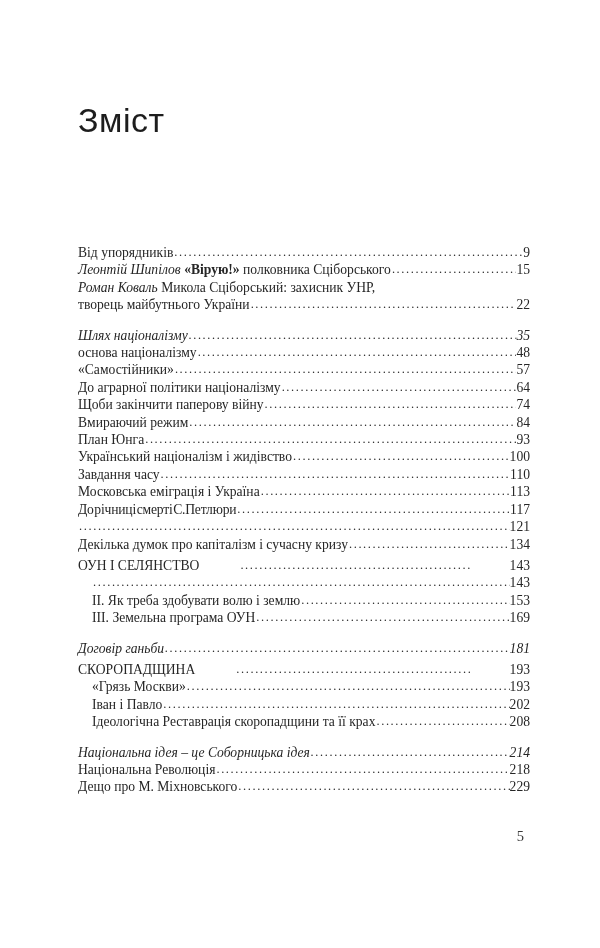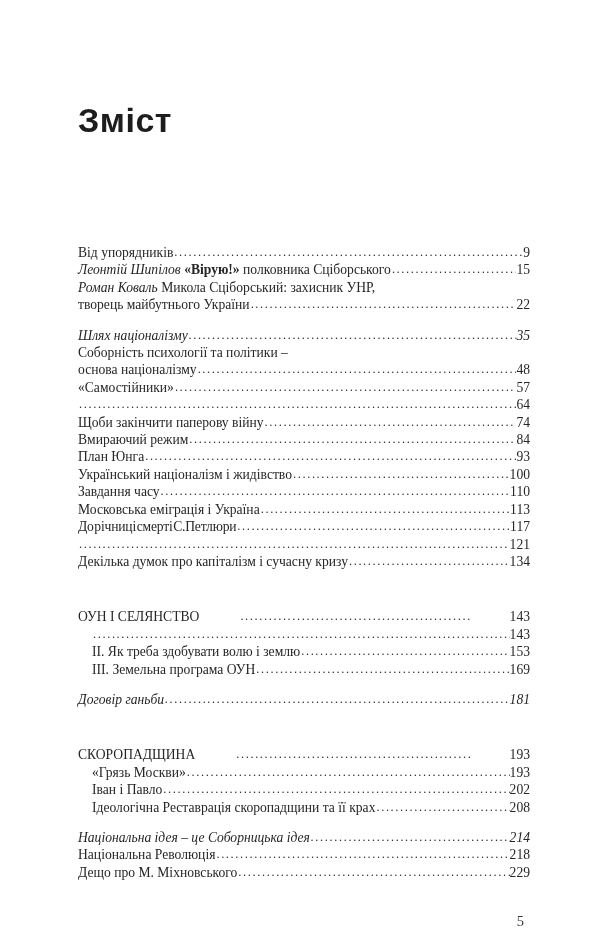--- a/index.html
+++ b/index.html
@@ -13,35 +13,35 @@
   .page {
     box-sizing: border-box;
     width: 600px; height: 948px;
     padding: 0 70px 0 78px;
     position: relative;
   }
   .title {
     margin: 0;
     padding-top: 100px;
     font-family: "Liberation Sans", sans-serif;
-    font-weight: 700;
+    font-weight: 400;
     font-size: 34px;
     line-height: 40px;
     letter-spacing: 0.5px;
     color: #1d1d1d;
   }
   .toc {
     margin-top: 104px;
     font-size: 13.6px;
     line-height: 17.4px;
   }
   .row { display: flex; align-items: flex-start; }
   .row.indent { padding-left: 14px; }
   .row.gap-sm { margin-top: 13px; font-style: italic; }
-  .row.gap-lg { margin-top: 38px; gap: 40px; }
+  .row.gap-lg { margin-top: 4px; gap: 40px; }
   .t { flex: 0 0 auto; white-space: nowrap; }
   .t i { font-style: italic; }
   .t b { font-weight: bold; }
   .t.tight { word-spacing: -2.5px; letter-spacing: -0.2px; }
   .dots {
     flex: 1 1 auto;
     min-width: 0;
     overflow: hidden;
     white-space: nowrap;
     font-size: 12.5px;
@@ -81,33 +81,31 @@
         <span class="t">творець майбутнього України</span>
         <span class="dots">............................................................................................................................................................................................................................</span>
         <span class="pg">22</span>
       </div>
       <div class="row gap-sm">
         <span class="t">Шлях націоналізму</span>
         <span class="dots">............................................................................................................................................................................................................................</span>
         <span class="pg">35</span>
       </div>
       <div class="row">
-        <span class="t">Соборність психології та політики –</span>
-      </div>
-      <div class="row">
         <span class="t">основа націоналізму</span>
         <span class="dots">............................................................................................................................................................................................................................</span>
         <span class="pg">48</span>
       </div>
       <div class="row">
         <span class="t">«Самостійники»</span>
         <span class="dots">............................................................................................................................................................................................................................</span>
         <span class="pg">57</span>
       </div>
       <div class="row">
+        <span class="t">До аграрної політики націоналізму</span>
         <span class="dots">............................................................................................................................................................................................................................</span>
         <span class="pg">64</span>
       </div>
       <div class="row">
         <span class="t">Щоби закінчити паперову війну</span>
         <span class="dots">............................................................................................................................................................................................................................</span>
         <span class="pg">74</span>
       </div>
       <div class="row">
         <span class="t">Вмираючий режим</span>

